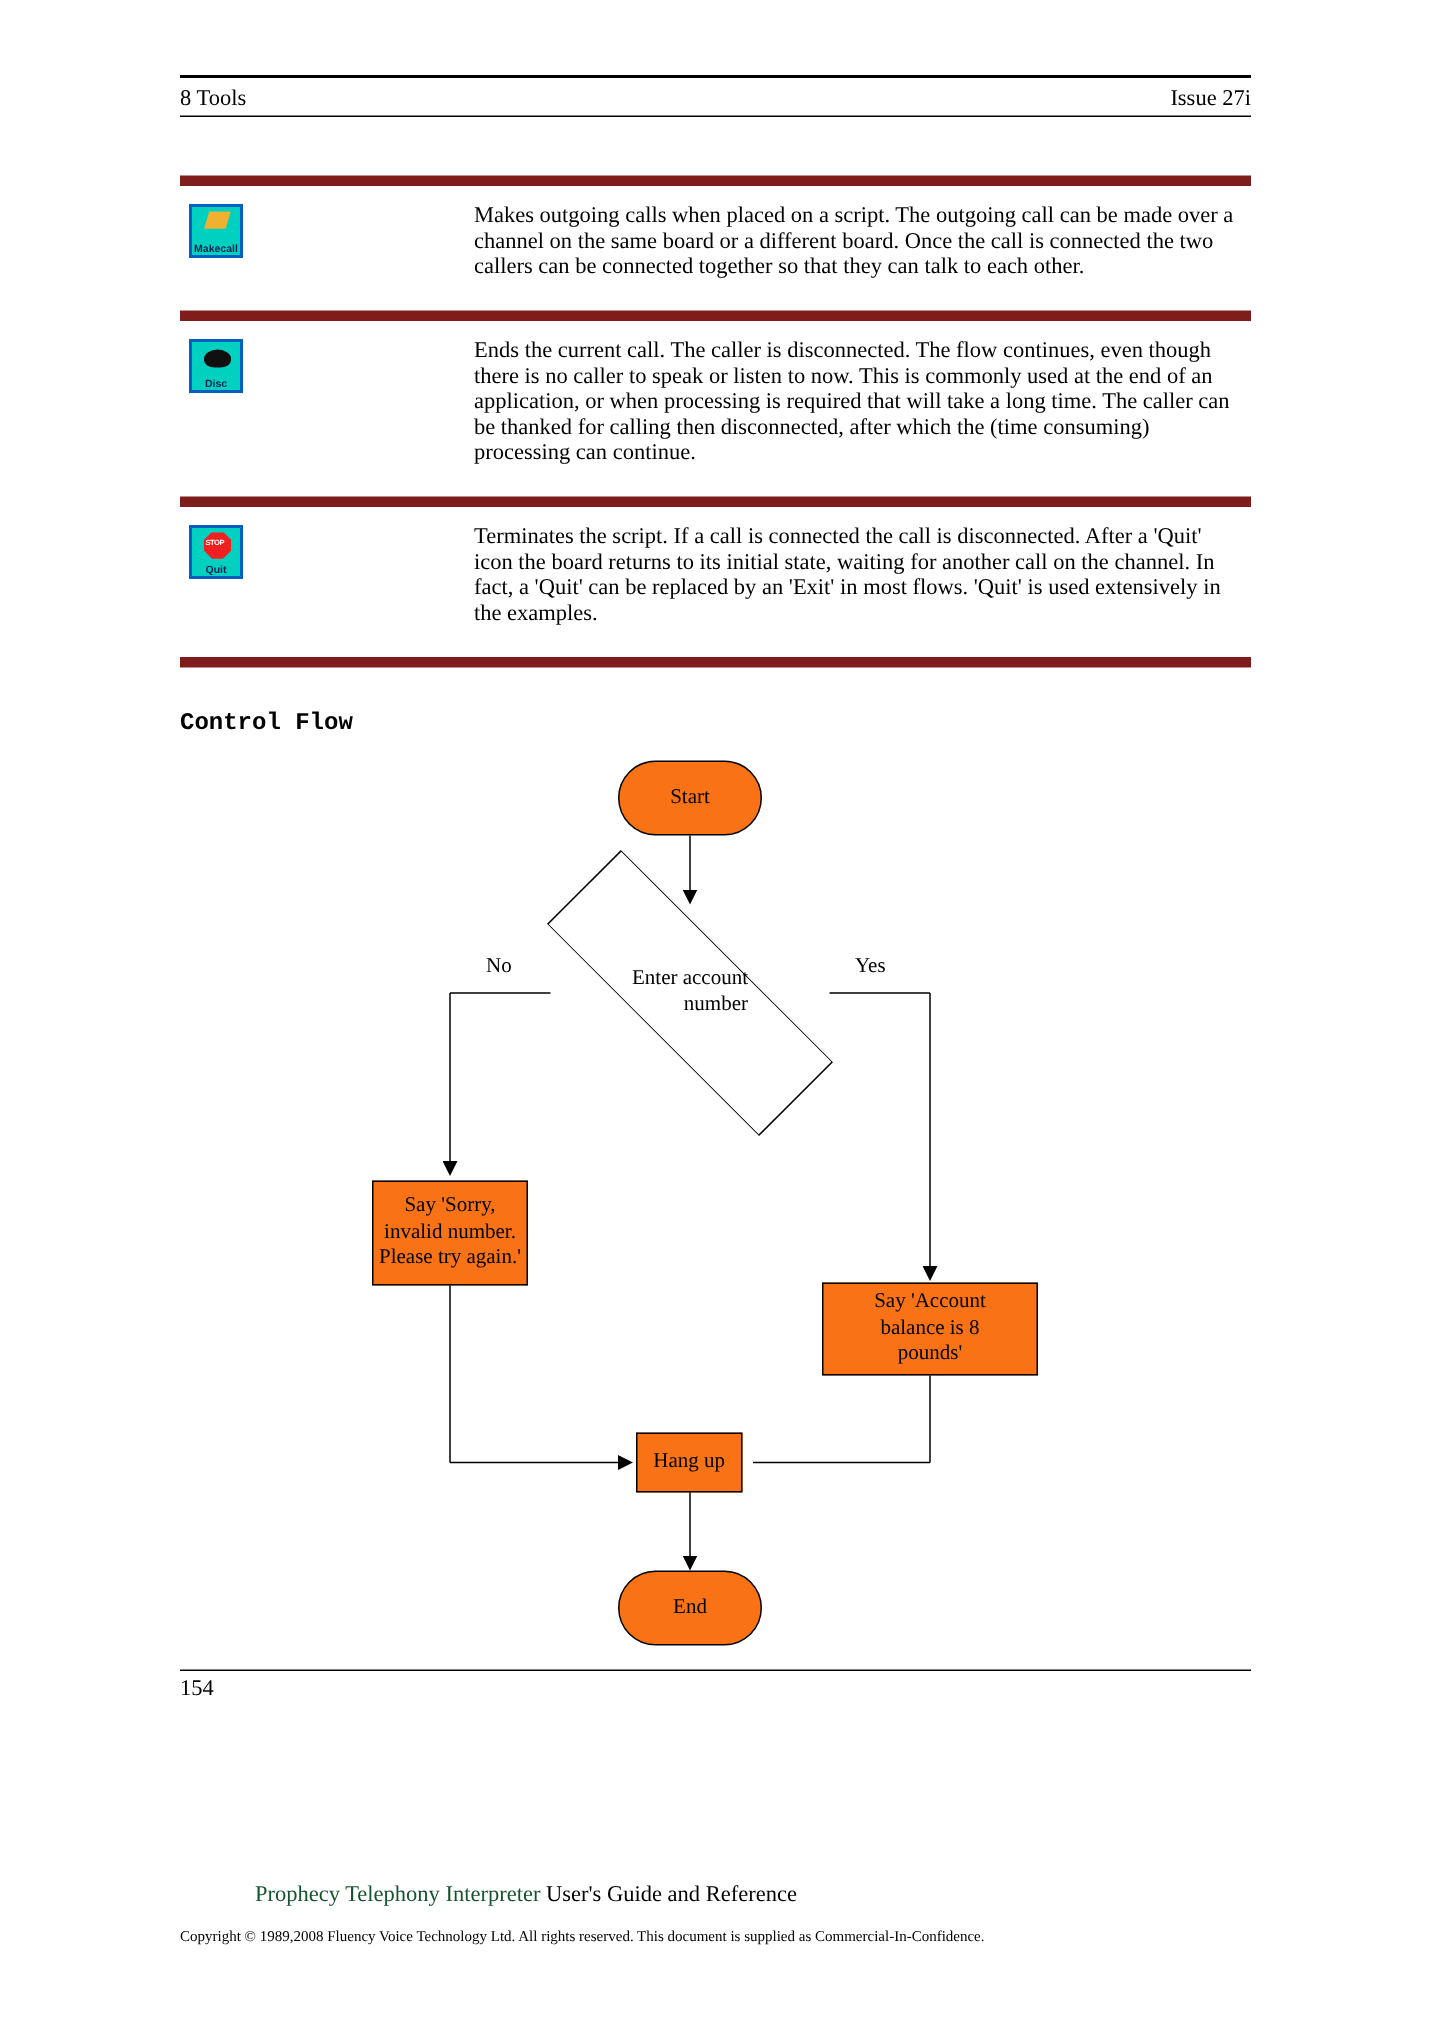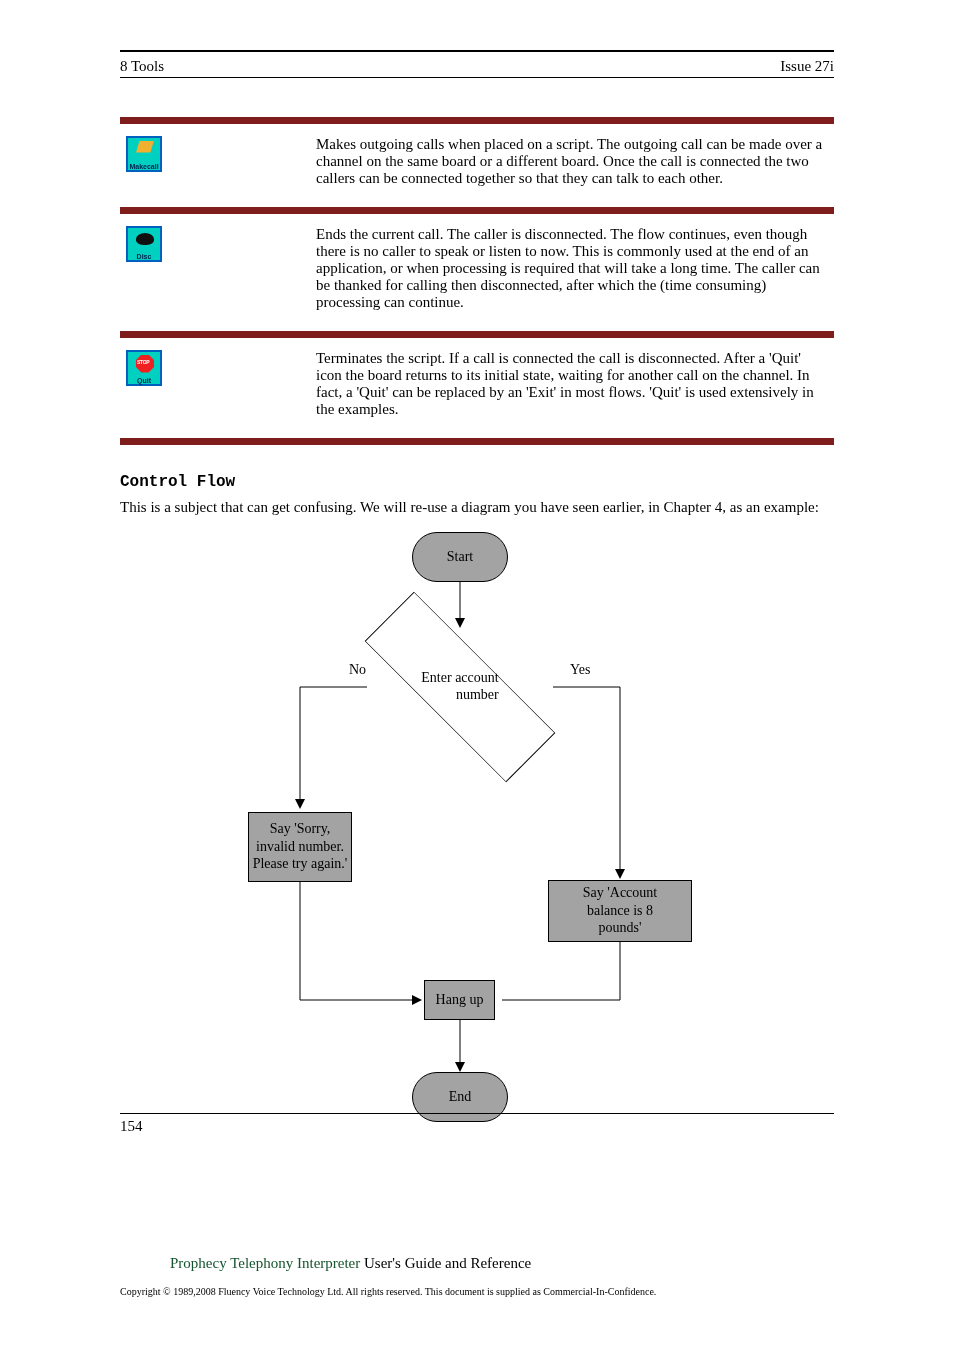--- a/index.html
+++ b/index.html
@@ -105,21 +105,21 @@
 
   .flowchart {
     position: relative;
     width: 720px;
     height: 600px;
     margin: 4px auto 0 auto;
   }
   .fbox {
     position: absolute;
     border: 1px solid #000;
-    background: #a3a3a3;
+    background: #f97316;
     display: flex;
     align-items: center;
     justify-content: center;
     text-align: center;
     font-size: 14px;
     line-height: 1.25;
     padding: 2px;
   }
   .term { border-radius: 30px; width: 96px; height: 50px; }
   .proc { }
@@ -213,21 +213,20 @@
         <span class="flow-icon quit">
               <span>Quit</span>
             </span>
       </td>
       <td class="textcell">Terminates the script. If a call is connected the call is disconnected. After a 'Quit' icon the board returns to its initial state, waiting for another call on the channel. In fact, a 'Quit' can be replaced by an 'Exit' in most flows. 'Quit' is used extensively in the examples.</td>
     </tr>
   </tbody>
     </table>
 
   <div class="section-title">Control Flow</div>
-  <div class="para">This is a subject that can get confusing. We will re-use a diagram you have seen earlier, in Chapter 4, as an example:</div>
 
   <div class="flowchart">
     <svg class="arrows" viewBox="0 0 720 600">
       <defs>
         <marker id="ah" markerWidth="10" markerHeight="10" refX="8" refY="5" orient="auto">
           <path d="M0,0 L10,5 L0,10 z" class="arrowhead"></path>
         </marker>
       </defs>
 
       <line x1="340" y1="60" x2="340" y2="104" stroke="#000" stroke-width="1" marker-end="url(#ah)"></line>
@@ -248,21 +247,21 @@
     </svg>
 
     <div class="fbox term" style="left:292px; top:10px;">Start</div>
 
     <div class="diamond-wrap" style="left:240px; top:105px;">
       <div class="diamond"></div>
     </div>
     <div class="diamond-label" style="left:240px; top:105px; white-space:pre-line;text-align:right;">Enter account
 number</div>
 
-    <div class="yn" style="left:204px; top:140px;margin-left:25px;">No</div>
+    <div class="yn" style="left:204px; top:140px;">No</div>
     <div class="yn" style="left:450px; top:140px;">Yes</div>
 
     <div class="fbox proc" style="left:128px; top:290px; width:104px; height:70px; white-space:pre-line;">Say 'Sorry,
 invalid number.
 Please try again.'</div>
 
     <div class="fbox proc" style="left:428px; top:358px; width:144px; height:62px; white-space:pre-line;">Say 'Account
 balance is 8
 pounds'</div>
 

